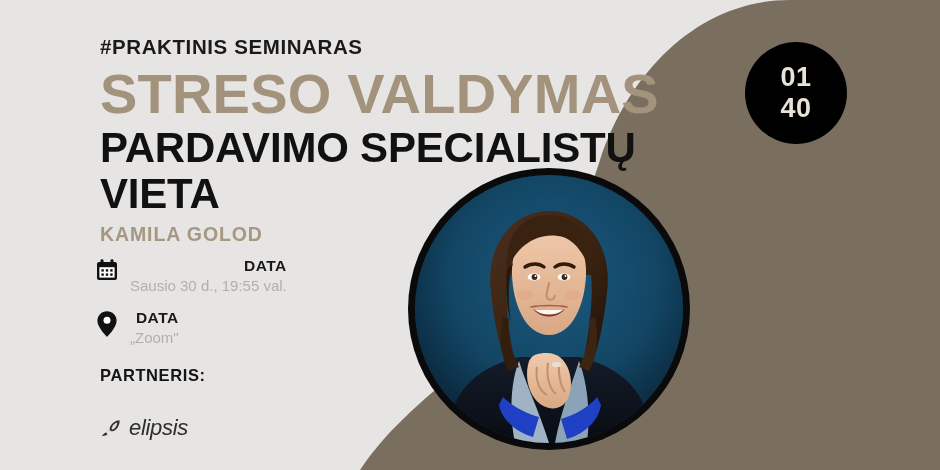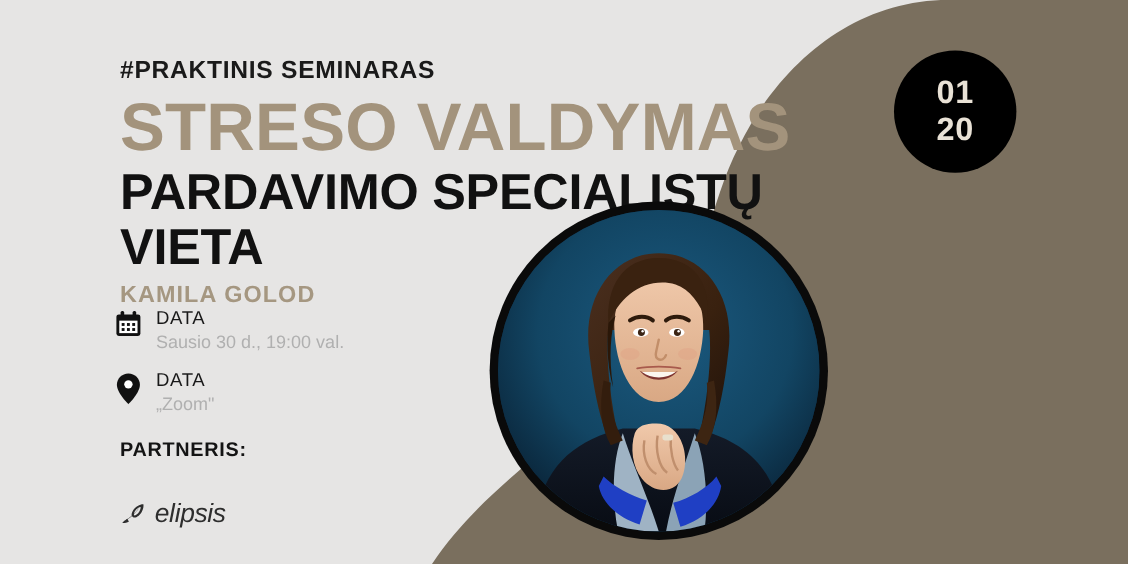--- a/index.html
+++ b/index.html
@@ -31,21 +31,21 @@
     top: 32px;
     width: 600px;
   }
 
   .hashtag {
     font-size: 20.5px;
     font-weight: 700;
     letter-spacing: 0.6px;
     color: #1a1a1a;
     line-height: 1.1;
-    margin: 16px 0 6px 0;
+    margin: 4px 0 6px 0;
     white-space: nowrap;
   }
 
   .title-gold {
     font-size: 56px;
     font-weight: 700;
     letter-spacing: 0.2px;
     color: #a3937c;
     line-height: 1.05;
     margin: 0 0 2px 0;
@@ -89,25 +89,26 @@
     display: flex;
     align-items: flex-start;
     justify-content: center;
     padding-top: 2px;
   }
   .info-text {
     padding-left: 8px;
   }
   .info-label {
     font-size: 15.5px;
-    font-weight: 400;
+    font-weight: 700;
     letter-spacing: 0.5px;
     color: #191919;
     line-height: 1.25;
     margin: 0;
+    text-align: right;
   }
   .info-value {
     font-size: 15px;
     font-weight: 400;
     color: #b0b0b0;
     line-height: 1.3;
     margin: 1px 0 0 0;
     white-space: nowrap;
   }
 
@@ -214,21 +215,21 @@
           <rect x="6.4" y="11.2" width="2.4" height="2.4" fill="#111111"></rect>
           <rect x="10.8" y="11.2" width="2.4" height="2.4" fill="#111111"></rect>
           <rect x="15.2" y="11.2" width="2.4" height="2.4" fill="#111111"></rect>
           <rect x="6.4" y="15.4" width="2.4" height="2.4" fill="#111111"></rect>
           <rect x="10.8" y="15.4" width="2.4" height="2.4" fill="#111111"></rect>
           <rect x="15.2" y="15.4" width="2.4" height="2.4" fill="#111111"></rect>
         </svg>
       </span>
       <div class="info-text">
         <p class="info-label">DATA</p>
-        <p class="info-value">Sausio 30 d., 19:00 val.</p>
+        <p class="info-value">Sausio 30 d., 19:55 val.</p>
       </div>
     </div>
 
     <div class="info-row">
       <span class="info-icon">
         <svg width="24" height="28" viewBox="0 0 24 28">
           <path d="M12 1.2 C6.6 1.2 2.4 5.4 2.4 10.7 C2.4 17.6 12 26.8 12 26.8
                    C12 26.8 21.6 17.6 21.6 10.7 C21.6 5.4 17.4 1.2 12 1.2 Z" fill="#111111"></path>
           <circle cx="12" cy="10.3" r="3.5" fill="#ffffff"></circle>
         </svg>
@@ -255,21 +256,21 @@
           <path d="M1.8 18.8 C1.8 18.8 4.2 16.2 6.2 15.2 L7.4 17.8
                    C5.6 18.4 3.4 19.2 1.8 18.8 Z" fill="#2e2e2e"></path>
         </svg>
       </span>
       <span class="partner-name">elipsis</span>
     </div>
   </div>
 
   <div class="date-badge">
     <span>01</span>
-    <span>20</span>
+    <span>40</span>
   </div>
 
   <div class="photo">
     <div class="photo-inner">
       <svg width="268" height="268" viewBox="0 0 268 268">
         <defs>
           <radialGradient id="bgGrad" cx="52%" cy="38%" r="72%">
             <stop offset="0%" stop-color="#1b5a80"></stop>
             <stop offset="55%" stop-color="#124563"></stop>
             <stop offset="100%" stop-color="#07192a"></stop>

